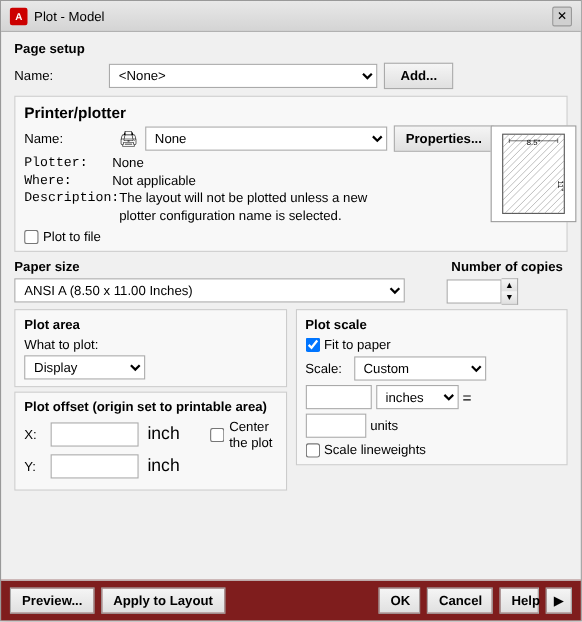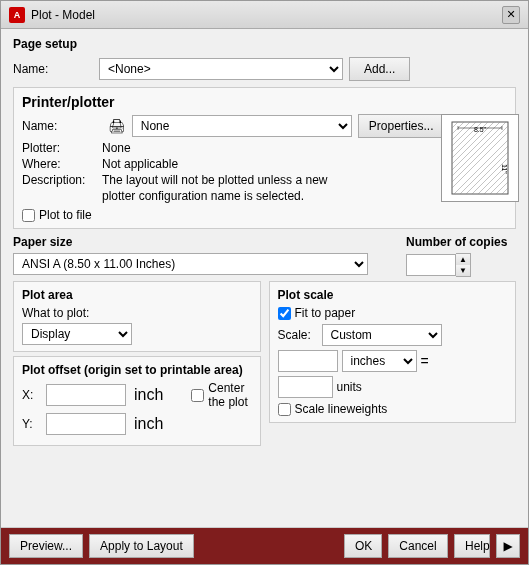--- a/index.html
+++ b/index.html
@@ -95,20 +95,21 @@
     .select-wide {
       width: 244px;
     }
     button {
       border: 1px solid #aaa;
       background: linear-gradient(to bottom, #f5f5f5, #e0e0e0);
       font-size: 12px;
       padding: 3px 10px;
       cursor: pointer;
       height: 24px;
+      font-weight: bold;
     }
     .btn-add { height: 24px; padding: 2px 14px; }
     .btn-props { height: 24px; padding: 2px 10px; }
     .printer-section {
       border: 1px solid #ccc;
       padding: 6px 8px;
       margin-bottom: 6px;
       background: #f8f8f8;
     }
     .printer-header {
@@ -116,20 +117,21 @@
       font-weight: bold;
       margin-bottom: 4px;
     }
     .info-row {
       display: flex;
       margin-bottom: 2px;
     }
     .info-label {
       min-width: 80px;
       color: #000;
+      font-family: Liberation Mono, monospace;
     }
     .info-value {
       color: #000;
     }
     .desc-value {
       color: #000;
       max-width: 240px;
       line-height: 1.3;
     }
     .checkbox-row {
@@ -275,20 +277,21 @@
     }
     .page-setup-row {
       display: flex;
       align-items: center;
       margin-bottom: 6px;
       gap: 6px;
     }
     .copies-header {
       font-weight: bold;
       margin-bottom: 4px;
+      text-align: center;
     }
     .copies-input-row {
       display: flex;
       align-items: center;
     }
     .copies-input {
       width: 50px;
       border: 1px solid #aaa;
       height: 22px;
       font-size: 12px;

